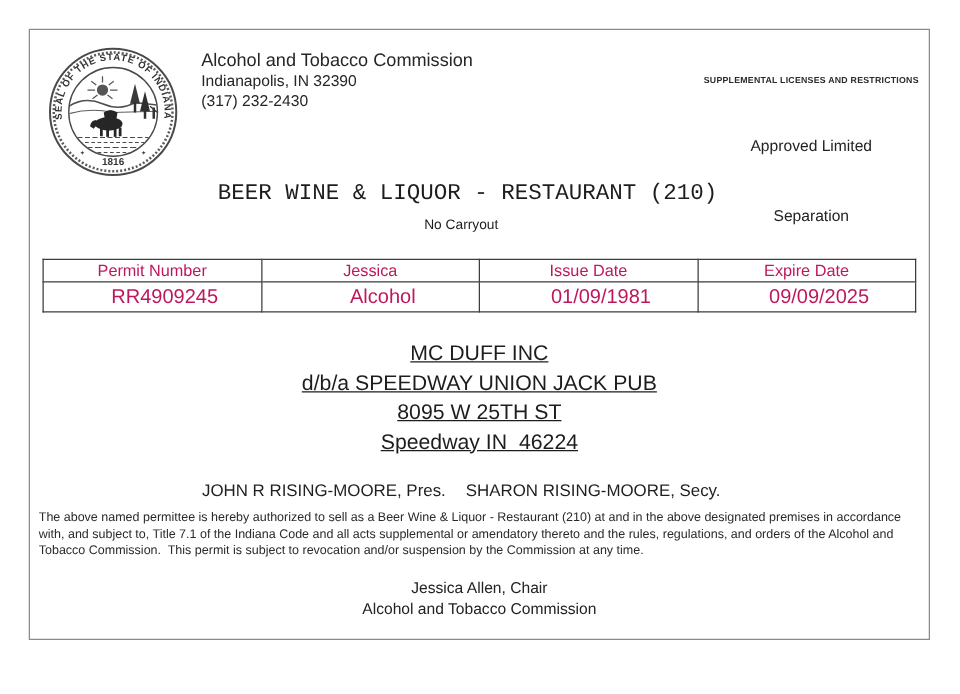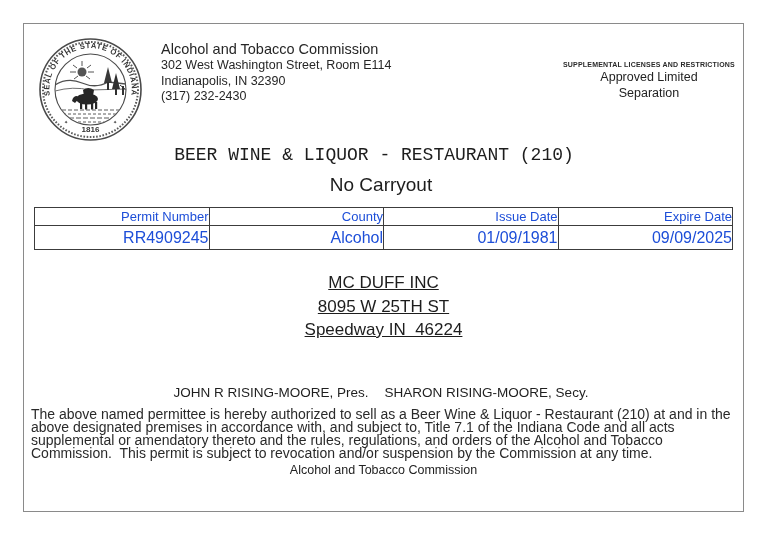--- a/index.html
+++ b/index.html
@@ -60,55 +60,56 @@
     font-size: 7px;
     font-weight: bold;
     letter-spacing: 0.2px;
     color: #2a2a2a;
     line-height: 10px;
   }
   .supplemental-value {
     font-size: 12.5px;
     line-height: 15.5px;
     color: #232323;
+    margin-top: 40px;
   }
   
   .permit-title {
     position: absolute;
     left: 0;
     top: 121px;
     width: 700px;
     text-align: center;
     font-size: 18px;
     color: #1d1d1d;
     font-family: Liberation Mono, monospace;
   }
   .permit-subtitle {
     position: absolute;
-    left: 12px;
+    left: 0;
     top: 150px;
     width: 690px;
     text-align: center;
-    font-size: 19px;
+    font-size: 11px;
     color: #1d1d1d;
   }
   
   .permit-table {
     position: absolute;
     left: 10px;
     top: 183px;
     width: 699px;
     border-collapse: collapse;
     table-layout: fixed;
   }
   .permit-table th, .permit-table td {
     border: 1px solid #3c3c3c;
-    text-align: right;
+    text-align: center;
     font-weight: normal;
-    color: #1d4ed8;
+    color: #be185d;
   }
   .permit-table th {
     height: 18px;
     font-size: 13px;
   }
   .permit-table td {
     height: 24px;
     font-size: 16px;
     padding-left: 20px;
   }
@@ -121,36 +122,36 @@
     text-align: center;
     font-size: 17px;
     line-height: 23.5px;
     color: #1d1d1d;
     text-decoration: underline;
   }
   .pre { white-space: pre; }
   
   .officers {
     position: absolute;
-    left: 12px;
+    left: 0;
     top: 361px;
     width: 690px;
     display: flex;
     justify-content: center;
     gap: 16px;
     font-size: 13.5px;
     color: #1f1f1f;
   }
   
   .legal {
     position: absolute;
     left: 7px;
     top: 384px;
     width: 709px;
-    font-size: 14px;
+    font-size: 10px;
     line-height: 13px;
     color: #2a2a2a;
     white-space: pre-wrap;
   }
   
   .signature {
     position: absolute;
     left: 0;
     top: 438px;
     width: 719px;
@@ -226,62 +227,63 @@
             <line x1="20" y1="77" x2="85" y2="77" stroke-dasharray="3,2"></line>
             <line x1="24" y1="81" x2="81" y2="81" stroke-dasharray="5,2"></line>
             <line x1="30" y1="85" x2="75" y2="85" stroke-dasharray="3,2"></line>
           </g>
         </g>
       </svg>
     </div>
 
     <div class="org-block">
       <div class="org-name">Alcohol and Tobacco Commission</div>
-      <div class="org-line">302 West Washington Street, Room E114</div>
       <div class="org-line">Indianapolis, IN 32390</div>
       <div class="org-line">(317) 232-2430</div>
     </div>
 
     <div class="supplemental">
       <div class="supplemental-label">SUPPLEMENTAL LICENSES AND RESTRICTIONS</div>
       <div class="supplemental-value">Approved Limited</div>
       <div class="supplemental-value">Separation</div>
     </div>
 
     <div class="permit-title">BEER WINE &amp; LIQUOR - RESTAURANT (210)</div>
     <div class="permit-subtitle">No Carryout</div>
 
     <table class="permit-table">
       <tbody>
           <tr>
         <th>Permit Number</th>
-        <th>County</th>
+        <th>Jessica</th>
         <th>Issue Date</th>
         <th>Expire Date</th>
       </tr>
       <tr>
         <td>RR4909245</td>
         <td>Alcohol</td>
         <td>01/09/1981</td>
         <td>09/09/2025</td>
       </tr>
     </tbody>
       </table>
 
     <div class="licensee">
       <div>MC DUFF INC</div>
+      <div>d/b/a SPEEDWAY UNION JACK PUB</div>
       <div>8095 W 25TH ST</div>
       <div class="pre">Speedway IN  46224</div>
     </div>
 
     <div class="officers">
       <span>JOHN R RISING-MOORE, Pres.</span>
       <span>SHARON RISING-MOORE, Secy.</span>
     </div>
 
     <div class="legal">The above named permittee is hereby authorized to sell as a Beer Wine &amp; Liquor - Restaurant (210) at and in the above designated premises in accordance with, and subject to, Title 7.1 of the Indiana Code and all acts supplemental or amendatory thereto and the rules, regulations, and orders of the Alcohol and Tobacco Commission.  This permit is subject to revocation and/or suspension by the Commission at any time.</div>
 
     <div class="signature">
+      <div>Jessica Allen, Chair</div>
       <div>Alcohol and Tobacco Commission</div>
     </div>
 
   </div>
 </div>
 
 </body></html>

